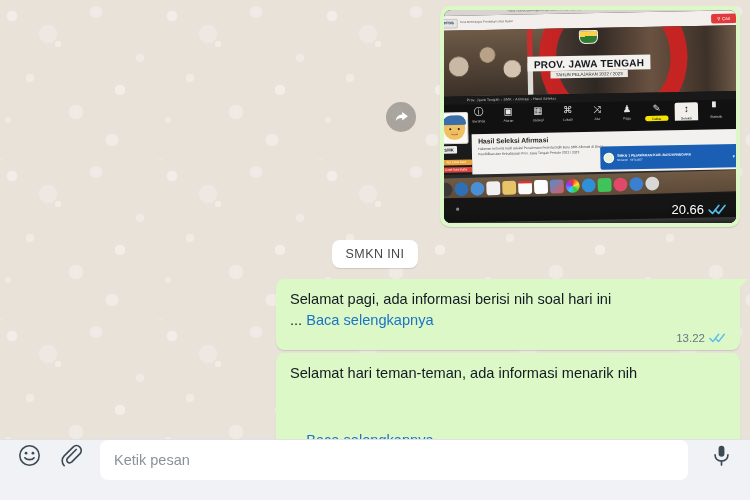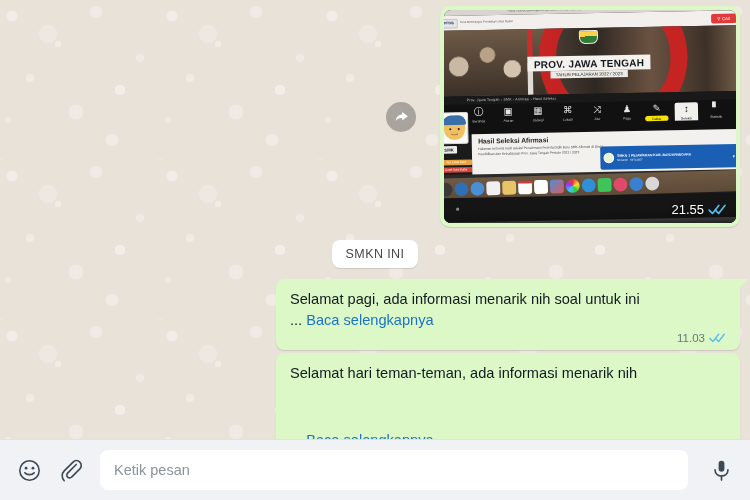--- a/index.html
+++ b/index.html
@@ -310,21 +310,21 @@
   .meta-time { font-size:11.5px; color:#667781; }
   .ticks { display:flex; }
 
   
   .composer {
     position:relative;
     flex:0 0 auto;
     height:61px;
     background:#f0f2f5;
     border-top:1px solid #dfe2e5;
-    display:flex; align-items:center;
+    display:flex; align-items:flex-start;
     padding:0 14px;
     gap:12px;
   }
   .comp-icon {
     width:30px; height:30px;
     display:flex; align-items:center; justify-content:center;
     color:#3b4a54; cursor:pointer; flex:0 0 auto;
   }
   .input-wrap {
     flex:1 1 auto; height:40px;
@@ -476,41 +476,41 @@
               </div>
               <div class="keyboard">
                 <div class="key-glint"></div>
               </div>
               <div class="trackpad-edge"></div>
             </div>
 
           </div>
 
           <div class="media-stamp">
-            <span>21.55</span>
+            <span>20.66</span>
             <span class="ticks">
               <svg width="19" height="13" viewBox="0 0 20 14" aria-hidden="true">
                 <path d="M1 7.6 L4.6 11.2 L11.4 2.6" stroke="#53bdeb" stroke-width="1.8" fill="none" stroke-linecap="round" stroke-linejoin="round"></path>
                 <path d="M7.6 7.6 L11.2 11.2 L18 2.6" stroke="#53bdeb" stroke-width="1.8" fill="none" stroke-linecap="round" stroke-linejoin="round"></path>
               </svg>
             </span>
           </div>
         </div>
       </div>
     </div>
 
     <div class="date-divider">SMKN INI</div>
 
     <div class="bubble first">
-      <div class="msg-line">Selamat pagi, ada informasi menarik nih soal untuk ini</div>
+      <div class="msg-line">Selamat pagi, ada informasi berisi nih soal hari ini</div>
       <div class="msg-line">
         <span class="ellipsis">... </span><span class="read-more">Baca selengkapnya</span>
       </div>
       <div class="meta">
-        <span class="meta-time">11.03</span>
+        <span class="meta-time">13.22</span>
         <span class="ticks">
           <svg width="17" height="12" viewBox="0 0 20 14" aria-hidden="true">
             <path d="M1 7.6 L4.6 11.2 L11.4 2.6" stroke="#53bdeb" stroke-width="1.6" fill="none" stroke-linecap="round" stroke-linejoin="round"></path>
             <path d="M7.6 7.6 L11.2 11.2 L18 2.6" stroke="#53bdeb" stroke-width="1.6" fill="none" stroke-linecap="round" stroke-linejoin="round"></path>
           </svg>
         </span>
       </div>
     </div>
 
     <div class="bubble">

